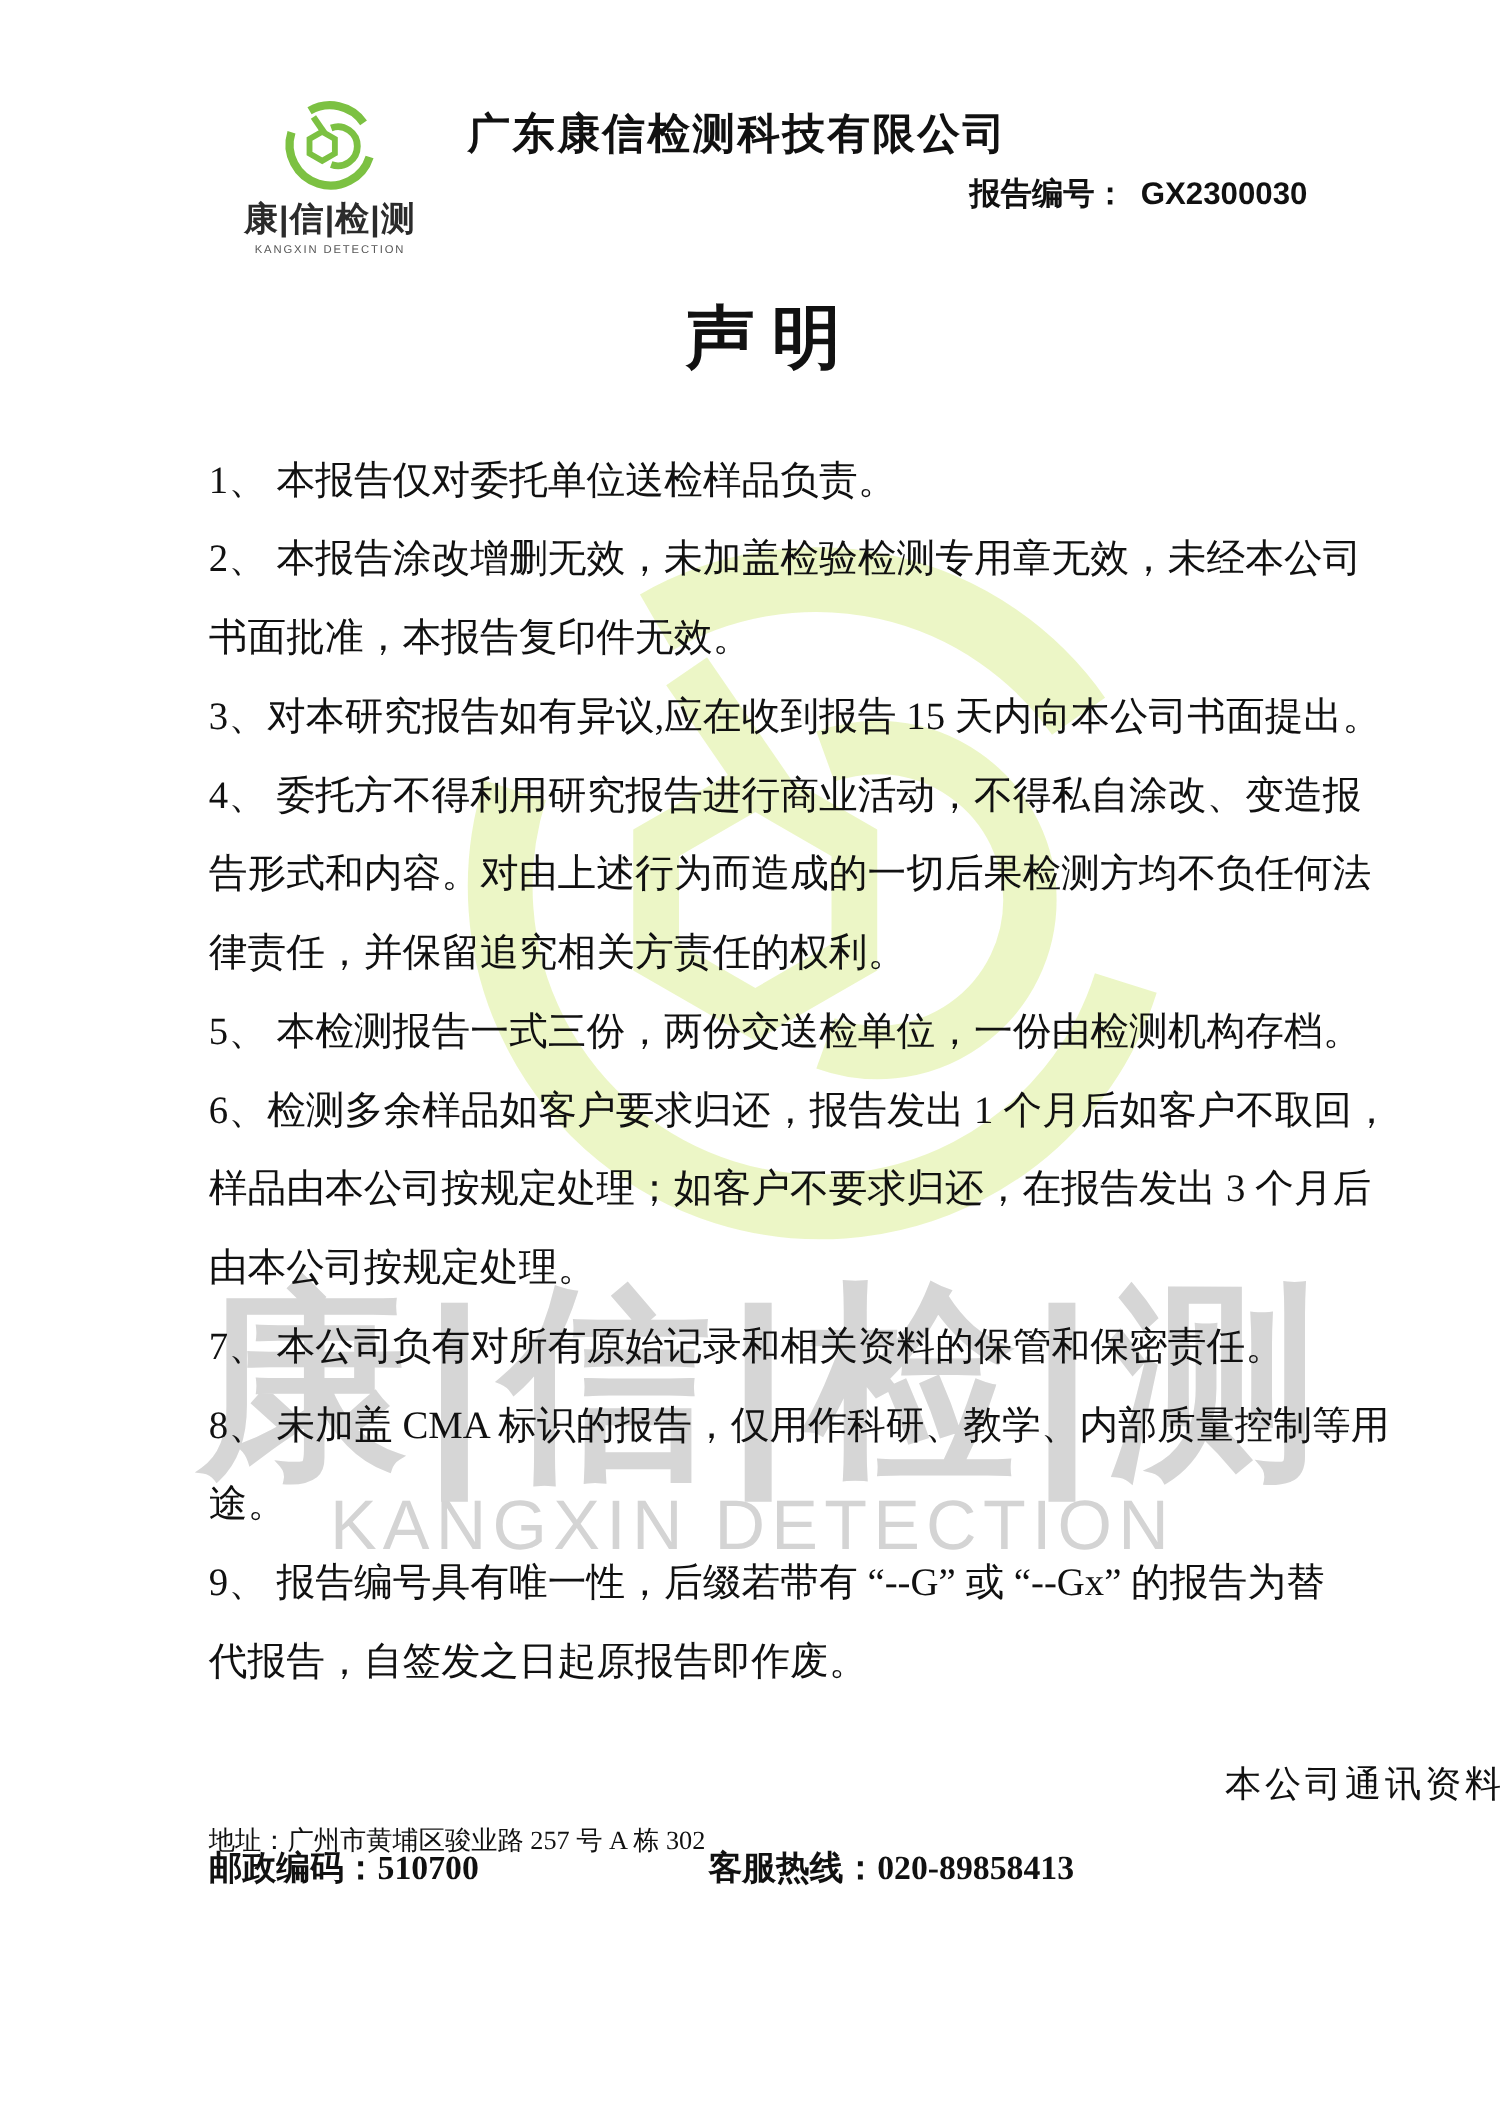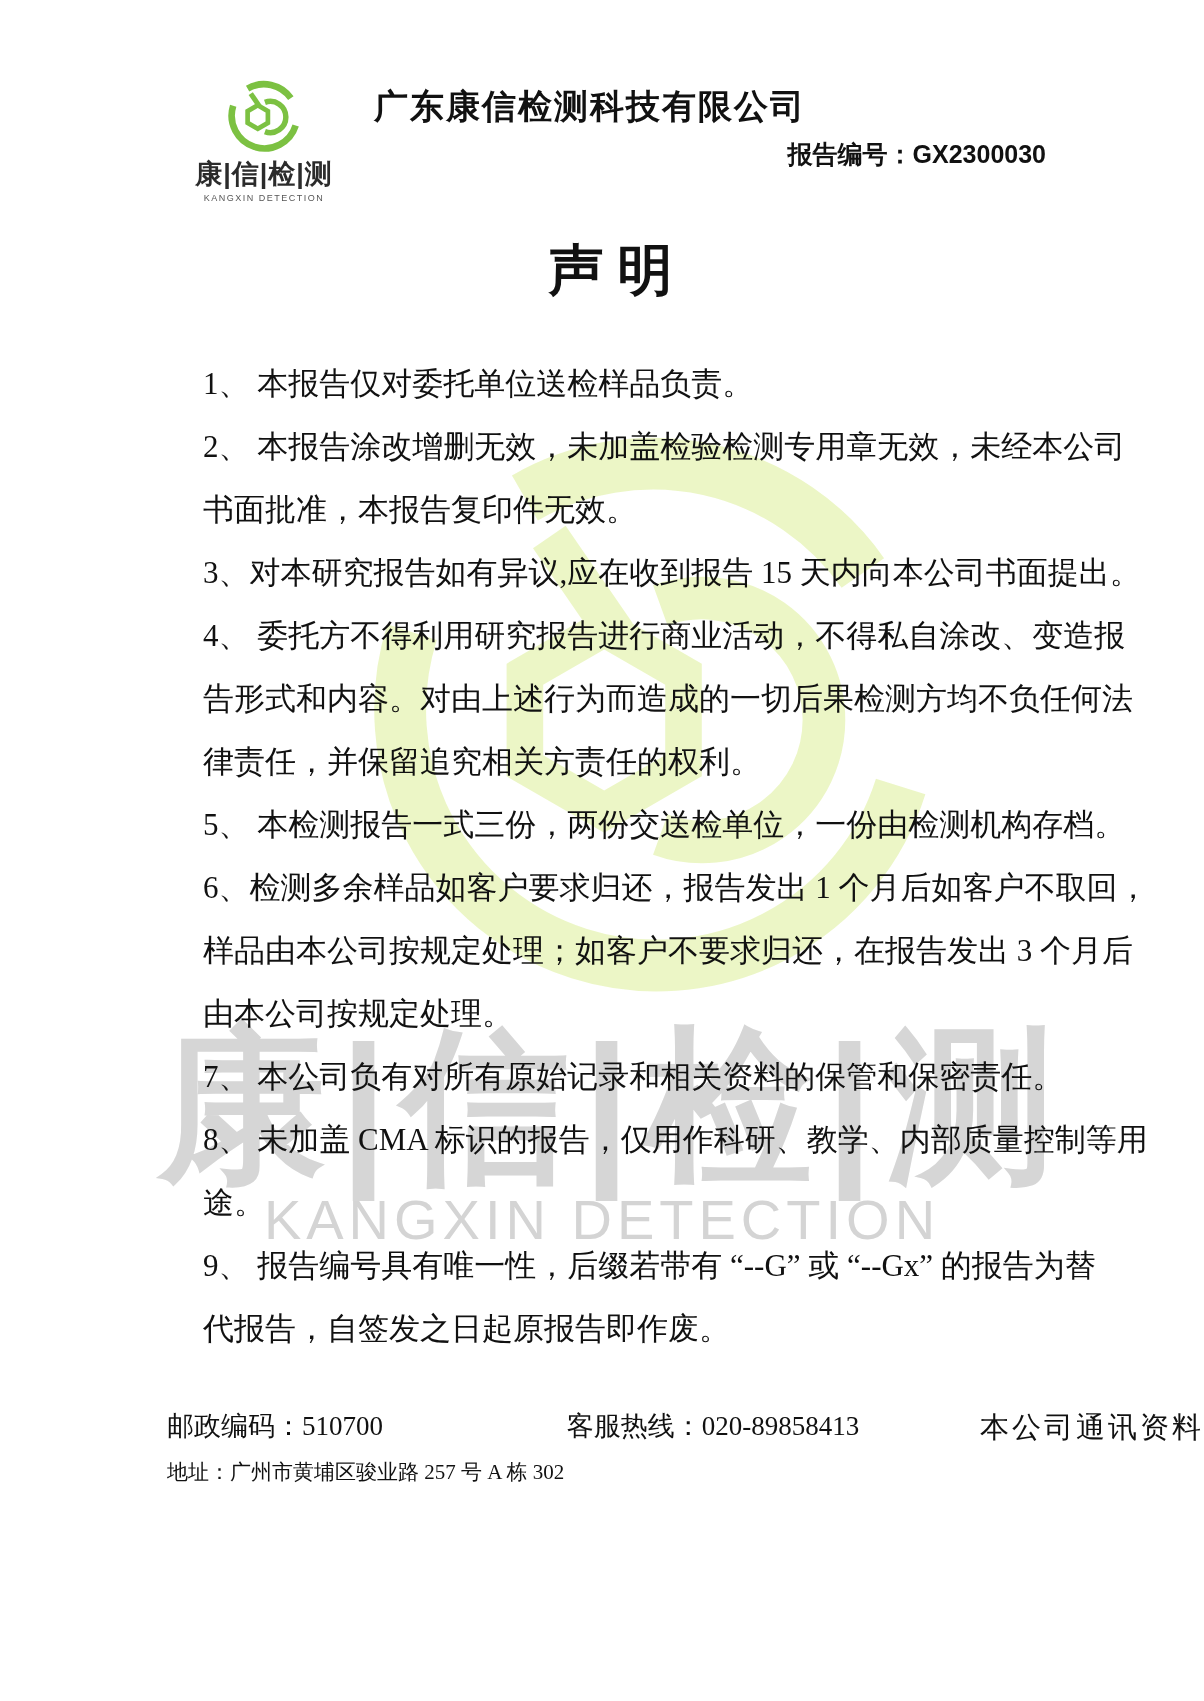--- a/index.html
+++ b/index.html
@@ -38,33 +38,33 @@
   .content{position:relative;z-index:1;}
   .logo-block{position:absolute;left:186px;top:78px;width:156px;text-align:center;}
   .logo-icon{width:82px;height:78px;color:var(--brand-green);display:inline-block;}
   .logo-cn{font-family:var(--sans);font-weight:700;font-size:27px;line-height:1.1;color:#2b2b2b;letter-spacing:1px;white-space:nowrap;}
   .logo-en{font-family:var(--sans);font-size:9px;letter-spacing:1.5px;color:#555;margin-top:3px;white-space:nowrap;}
   .company-name{
     position:absolute;left:0;right:24px;top:84px;text-align:center;
     font-size:34px;font-weight:700;letter-spacing:2px;white-space:nowrap;
   }
   .report-line{position:absolute;top:138px;right:158px;font-size:25px;font-weight:700;white-space:nowrap;}
-  .report-line .num{font-family:var(--sans);font-weight:700;}
+  .report-line .num{font-family:var(--sans);font-weight:700;margin-left:12px;}
   
   .doc-title{
     position:absolute;left:0;right:0;top:238px;margin:0;text-align:center;
     font-size:55px;font-weight:700;letter-spacing:14px;line-height:1.2;padding-left:31px;
   }
   
   .statements{position:absolute;left:167px;top:352px;width:900px;font-size:31px;line-height:63px;}
-  .statements .line{white-space:nowrap;margin-left:36px;}
+  .statements .line{white-space:nowrap;}
   
   .footer-heading{position:absolute;left:0;right:0;top:1408px;text-align:right;font-size:29px;letter-spacing:3px;font-weight:400;}
   .footer-address{position:absolute;left:167px;top:1458px;font-size:21px;white-space:nowrap;}
-  .footer-row{position:absolute;left:167px;top:1408px;width:900px;font-size:27px;white-space:nowrap;}
+  .footer-row{position:absolute;left:167px;top:1476px;width:900px;font-size:27px;white-space:nowrap;font-weight:bold;}
   .footer-row .postal{display:inline-block;width:393px;}
 </style>
 </head>
 <body>
 
 <svg width="0" height="0" style="position:absolute" aria-hidden="true">
   <defs>
     <g id="kx-mark" fill="none" stroke="currentColor">
       <path d="M 90.6 60.9 A 42 42 0 1 1 10.5 35.6" stroke-width="8.5"></path>
       <path d="M 29 13.6 A 42 42 0 0 1 84.4 25.9" stroke-width="8.5"></path>

